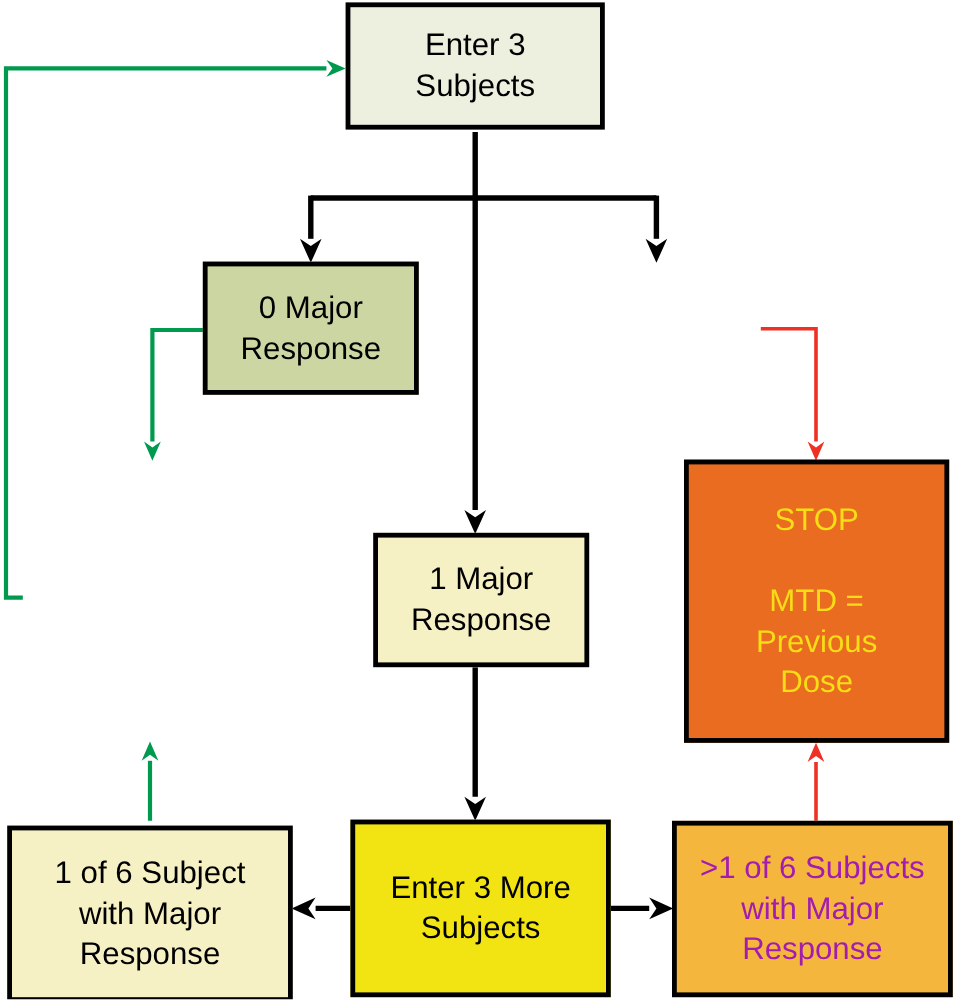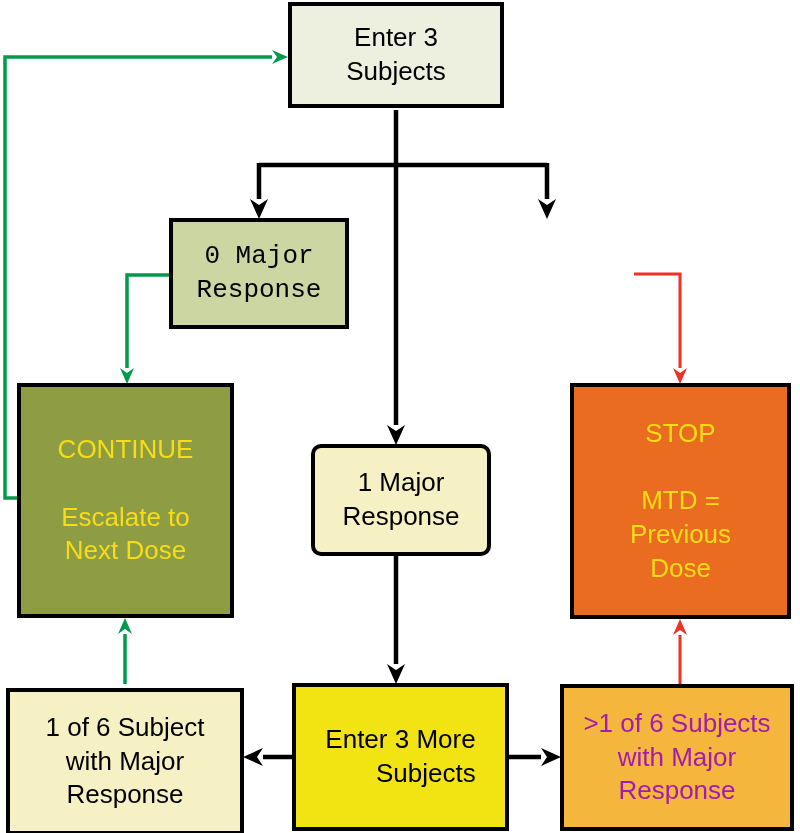--- a/index.html
+++ b/index.html
@@ -24,25 +24,25 @@
     align-items: center;
     justify-content: center;
     text-align: center;
     white-space: pre-line;
     font-size: 26px;
     line-height: 1.3;
     color: #000;
   }
   
   .n-enter3      { left: 288px; top: 2px;   width: 216px; height: 106px; }
-  .n-zeromajor   { left: 169px; top: 218px; width: 180px; height: 111px; font-family: Liberation Mono, monospace; }
+  .n-zeromajor   { left: 169px; top: 218px; width: 180px; height: 111px; }
   .n-twothree    { left: 455px; top: 218px; width: 181px; height: 113px; }
   .n-continue    { left: 17px;  top: 383px; width: 217px; height: 235px; }
   .n-stop        { left: 570px; top: 383px; width: 221px; height: 236px; }
-  .n-onemajor    { left: 311px; top: 444px; width: 180px; height: 112px; border-radius: 10px; }
+  .n-onemajor    { left: 311px; top: 444px; width: 180px; height: 112px; }
   .n-oneofsix    { left: 6px;   top: 688px; width: 238px; height: 147px; }
   .n-enter3more  { left: 292px; top: 683px; width: 217px; height: 148px; }
   .n-gtoneofsix  { left: 560px; top: 684px; width: 234px; height: 147px; }
 </style>
 </head>
 <body>
 
 <div class="canvas">
 
   <svg class="arrows" viewBox="0 0 800 833" xmlns="http://www.w3.org/2000/svg">
@@ -80,38 +80,34 @@
     <line x1="680" y1="684" x2="680" y2="635" stroke-width="3" marker-end="url(#headRed)" stroke="#ee3124"></line>
   </svg>
 
   <div class="node n-enter3" style="background-color: rgb(237, 239, 223); color: rgb(0, 0, 0);">Enter 3
 Subjects</div>
 
   <div class="node n-zeromajor" style="background-color: rgb(203, 214, 163); color: rgb(0, 0, 0);">0 Major
 Response</div>
 
 
-  <div class="node n-continue" style="background-color: rgb(142, 156, 68); color: rgb(246, 221, 21);">CONTINUE
-
-Escalate to
-Next Dose</div>
 
   <div class="node n-stop" style="background-color: rgb(233, 108, 32); color: rgb(246, 221, 21);">STOP
 
 MTD =
 Previous
 Dose</div>
 
   <div class="node n-onemajor" style="background-color: rgb(246, 241, 196); color: rgb(0, 0, 0);">1 Major
 Response</div>
 
   <div class="node n-oneofsix" style="background-color: rgb(246, 241, 196); color: rgb(0, 0, 0);">1 of 6 Subject
 with Major
 Response</div>
 
-  <div class="node n-enter3more" style="background-color: rgb(242, 228, 18); color: rgb(0, 0, 0); text-align: right;">Enter 3 More
+  <div class="node n-enter3more" style="background-color: rgb(242, 228, 18); color: rgb(0, 0, 0);">Enter 3 More
 Subjects</div>
 
   <div class="node n-gtoneofsix" style="background-color: rgb(245, 182, 62); color: #a21caf;">&gt;1 of 6 Subjects
 with Major
 Response</div>
 
 </div>
 
 </body></html>

